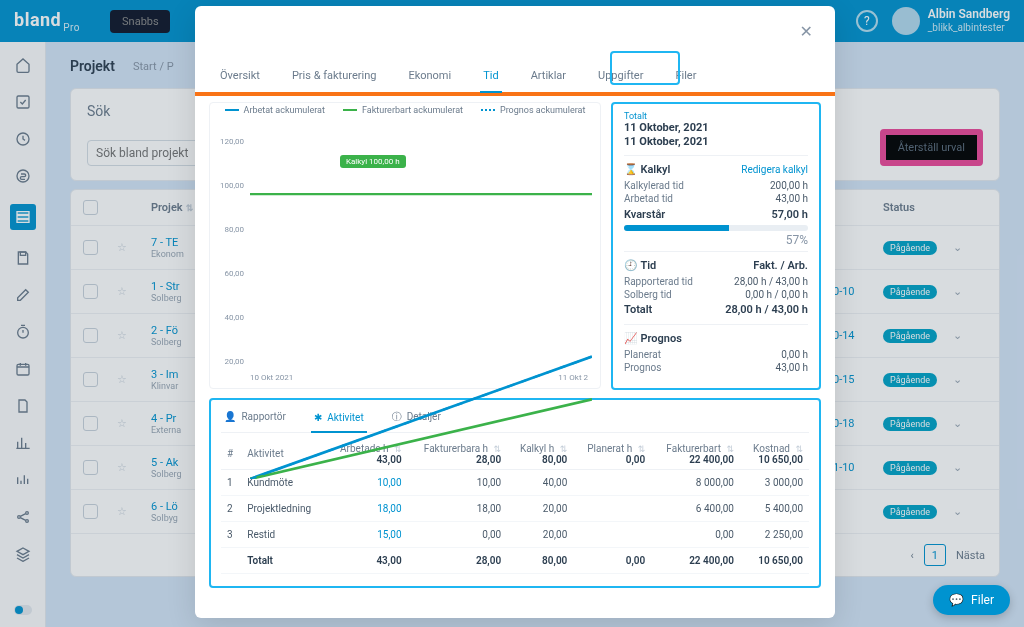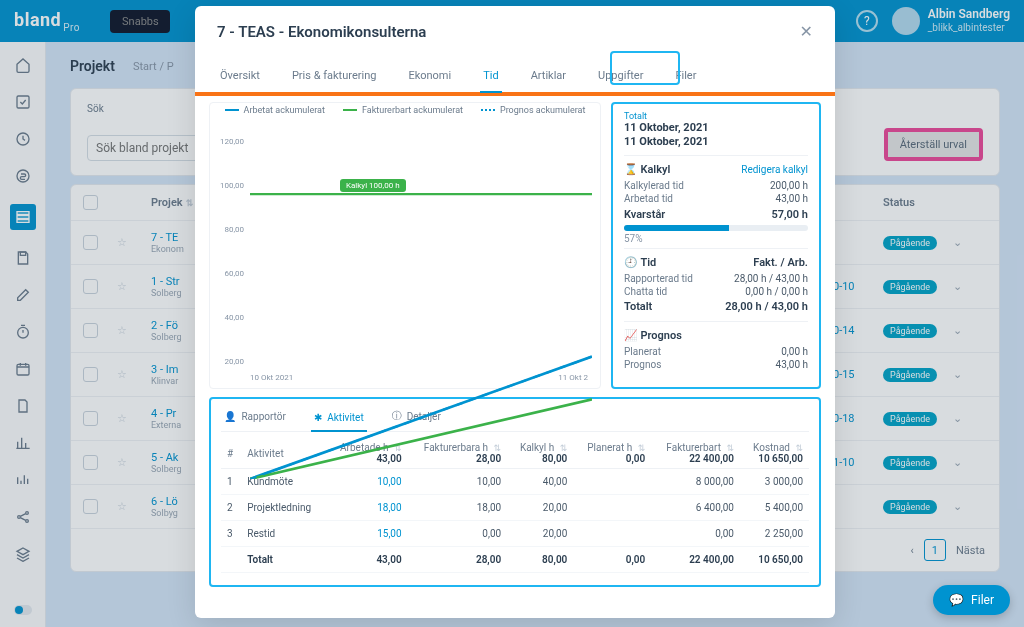--- a/index.html
+++ b/index.html
@@ -25,23 +25,23 @@
   .toggle-dot { width:18px;height:10px;border-radius:5px;background:#e3e8ee;position:relative; }
   .toggle-dot::after { content:"";position:absolute;left:1px;top:1px;width:8px;height:8px;border-radius:50%;background:#0093d0; }
 
   
   .page { position: absolute; left: 46px; right: 0; top: 42px; bottom: 0; padding: 16px 24px; }
   .page-head { display:flex; align-items:center; gap:18px; }
   .page-title { font-size: 14px; font-weight: 600; color:#2c3e50; }
   .breadcrumb { font-size:11px; color:#8795a6; }
   .btn-green { margin-left:auto; background:#3bb24a; color:#fff; border:none; padding:7px 14px; border-radius:4px; font-size:12px; font-weight:500; }
   .filters-card { background:#fff; border:1px solid #e3e8ee; border-radius:6px; margin-top:14px; padding:14px 16px; display:flex; align-items:flex-end; gap:16px; }
-  .filter-label { font-size:10px; color:#6b7b8c; margin-bottom:21px; display:block; }
+  .filter-label { font-size:14px; color:#6b7b8c; margin-bottom:21px; display:block; }
   .filter-input { border:1px solid #d5dde5; border-radius:4px; padding:5px 8px; font-size:12px; color:#8795a6; width:170px; }
-  .btn-outline { margin-left:auto; background:#e5e5e5; border:4px solid #ec4899; color:#5a6a7a; padding:6px 12px; border-radius:4px; font-size:11px;margin-top:23px; }
+  .btn-outline { margin-left:auto; background:#000000; border:6px solid #ec4899; color:#5a6a7a; padding:6px 12px; border-radius:4px; font-size:11px;margin-top:23px; }
 
   .table { background:#fff; border:1px solid #e3e8ee; border-radius:6px; margin-top:8px; }
   .thead, .trow { display:grid; grid-template-columns: 34px 34px 1fr 84px 84px 70px 34px; align-items:center; padding:10px 12px; border-bottom:1px solid #eef1f5; font-size:11px; }
   .thead { color:#6b7b8c; font-weight:600; }
   .trow .proj { color:#0093d0; }
   .trow .sub { color:#9aa7b5; font-size:9px; }
   .badge { background:#00a3c7;color:#fff;padding:2px 7px;border-radius:9px;font-size:9px;display:inline-block; }
   .star { color:#c9d2dc; }
   .chev { color:#9aa7b5; }
   .checkbox { width:15px;height:15px;border:1px solid #c9d2dc;border-radius:3px; }
@@ -78,21 +78,21 @@
   .side-label { font-size:9px; color:#0093d0; }
   .side-dates { font-weight:700; color:#2c3e50; font-size:11px; line-height:1.25; margin-bottom:6px; }
   .side-section { border-top:1px solid #eef1f5; padding:7px 0 4px; }
   .side-head { display:flex; align-items:center; font-weight:600; color:#2c3e50; font-size:11px; margin-bottom:4px; }
   .side-head .r { margin-left:auto; font-weight:600; }
   .link { color:#0093d0; margin-left:auto; font-weight:400; font-size:10px; }
   .kv { display:flex; font-size:10px; color:#6b7b8c; margin:2px 0; }
   .kv .v { margin-left:auto; color:#4a5a6a; }
   .progress { height:6px; background:#e9eef3; border-radius:3px; margin:4px 0 2px; overflow:hidden; }
   .progress > div { height:100%; background:#0093d0; }
-  .pct { font-size:10px; color:#8795a6; }
+  .pct { text-align:right; font-size:12px; color:#8795a6; }
 
   
   .hl-box { border:2px solid #1fb6f2; border-radius:4px; margin-top:8px; padding:8px 10px 12px; }
   .subtabs { display:flex; gap:22px; border-bottom:1px solid #eef1f5; padding-bottom:6px; }
   .subtab { font-size:10px; color:#6b7b8c; display:flex; align-items:center; gap:5px; padding:2px 3px; }
   .subtab.active { color:#0093d0; border-bottom:2px solid #0093d0; padding-bottom:5px; margin-bottom:-7px; }
   .act-table { width:100%; border-collapse:collapse; margin-top:6px; font-size:10px; }
   .act-table th { text-align:right; color:#6b7b8c; font-weight:400; padding:4px 6px; border-bottom:1px solid #eef1f5; }
   .act-table th:nth-child(1),.act-table th:nth-child(2){ text-align:left; }
   .act-table th .big { font-weight:600; color:#2c3e50; display:block; }
@@ -338,21 +338,20 @@
       <span class="page-num">1</span>
       <span>Nästa</span>
     </div>
   </div>
 </div>
 
 <div class="scrim"></div>
 
 <div class="modal">
   <div class="m-head">
-    <div class="m-title">7 - TEAS - Ekonomikonsulterna</div>
     <div class="m-close">✕</div>
   </div>
   <div class="m-tabs" id="mtabs">
       <div class="m-tab ">Översikt</div>
       <div class="m-tab ">Pris &amp; fakturering</div>
       <div class="m-tab ">Ekonomi</div>
       <div class="m-tab active">Tid</div>
       <div class="m-tab ">Artiklar</div>
       <div class="m-tab ">Uppgifter</div>
       <div class="m-tab ">Filer</div>
@@ -383,21 +382,21 @@
             <div>60,00</div>
             <div>40,00</div>
             <div>20,00</div>
           </div>
         <svg class="plot" viewBox="0 0 100 100" preserveAspectRatio="none">
           <line x1="0" y1="16.7" x2="100" y2="16.7" stroke="#3bb24a" stroke-width="0.6"></line>
           <line x1="0" y1="100" x2="100" y2="64.2" stroke="#0093d0" stroke-width="0.8"></line>
           <line x1="0" y1="100" x2="100" y2="76.7" stroke="#3bb24a" stroke-width="0.8"></line>
           <line x1="0" y1="100" x2="100" y2="64.2" stroke="#0093d0" stroke-width="0.6" stroke-dasharray="2 2"></line>
         </svg>
-        <div class="chart-pill" style="left:130px; top:76px;">Kalkyl 100,00 h</div>
+        <div class="chart-pill" style="left:130px; top:52px;">Kalkyl 100,00 h</div>
         <div class="xlab">
             <span>10 Okt 2021</span>
             <span>11 Okt 2</span>
           </div>
       </div>
 
       <div class="side-card">
         <div class="side-label">Totalt</div>
         <div class="side-dates"><span>11 Oktober, 2021</span><br><span>11 Oktober, 2021</span></div>
 
@@ -421,21 +420,21 @@
           <div class="pct">57%</div>
         </div>
 
         <div class="side-section">
           <div class="side-head"><span>🕘</span>&nbsp;<span>Tid</span><span class="r">Fakt. / Arb.</span></div>
           <div class="kv">
               <span>Rapporterad tid</span>
               <span class="v">28,00 h / 43,00 h</span>
             </div>
           <div class="kv">
-              <span>Chatta tid</span>
+              <span>Solberg tid</span>
               <span class="v">0,00 h / 0,00 h</span>
             </div>
           <div class="side-head" style="margin-top:3px">
               <span>Totalt</span>
               <span class="r">28,00 h / 43,00 h</span>
             </div>
         </div>
 
         <div class="side-section">
           <div class="side-head"><span>📈</span>&nbsp;<span>Prognos</span></div>

